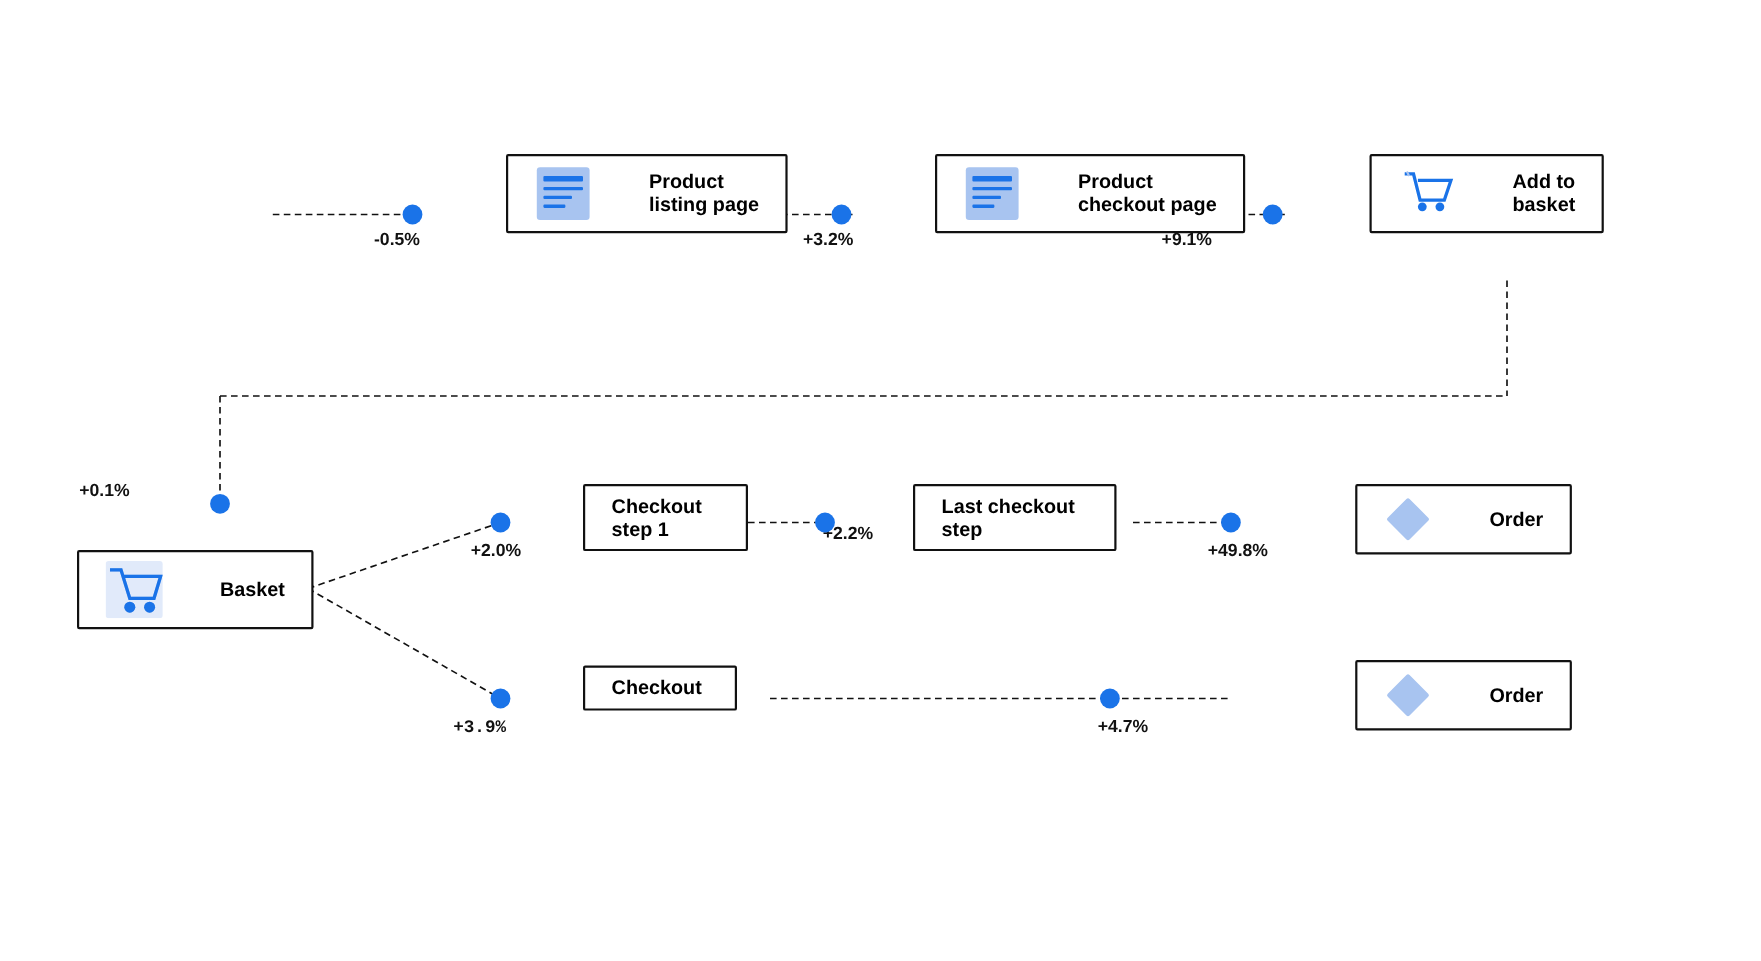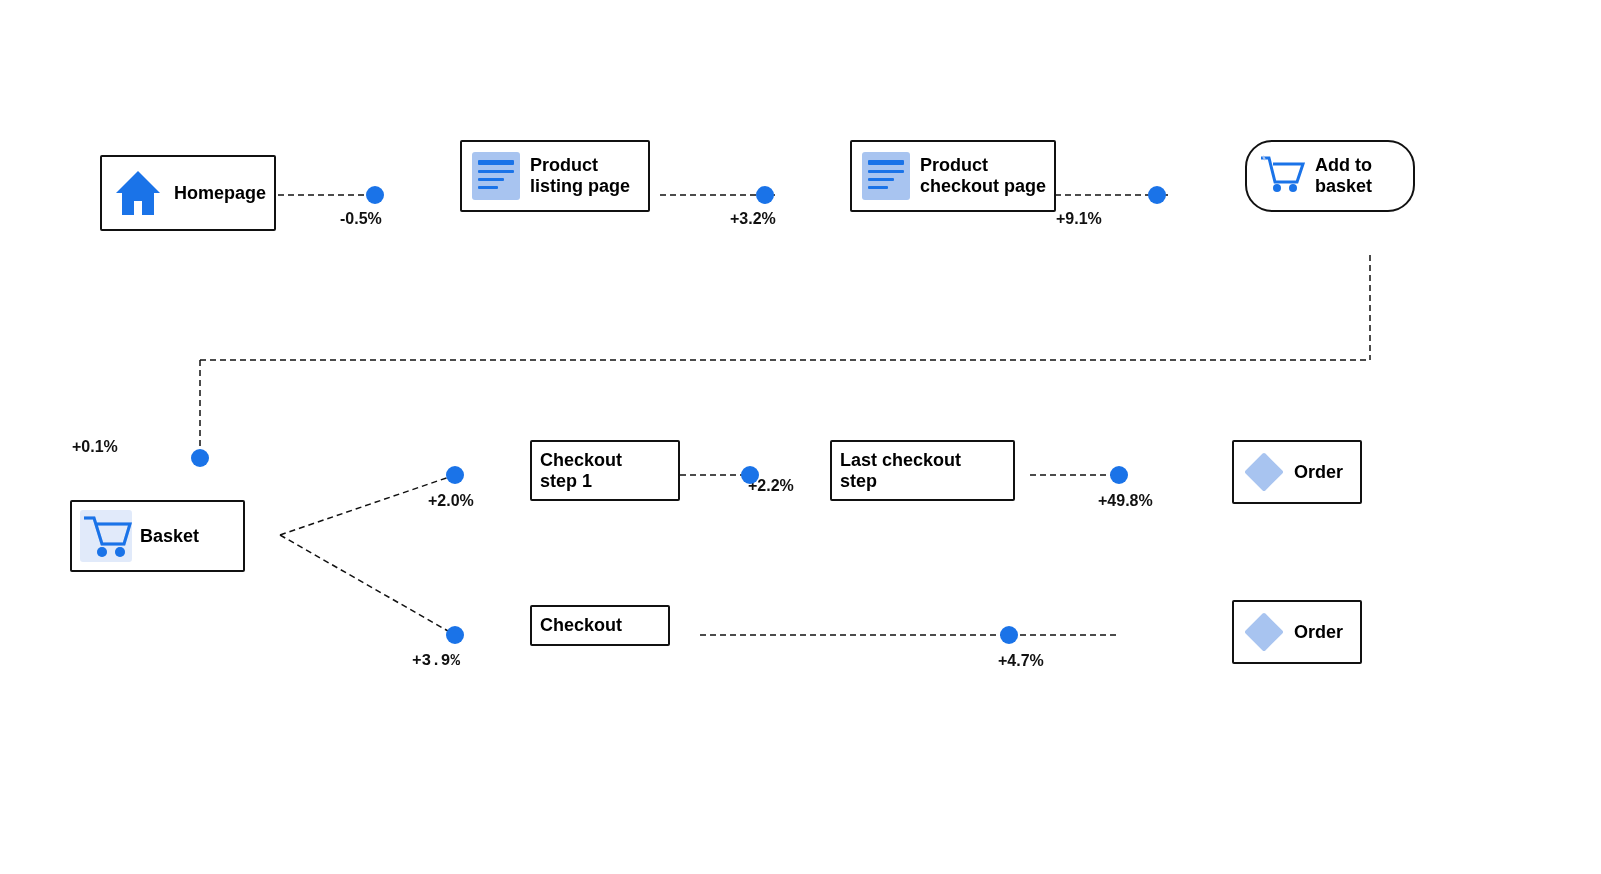--- a/index.html
+++ b/index.html
@@ -17,25 +17,26 @@
       height: 874px;
     }
     
     .node {
       position: absolute;
       display: flex;
       align-items: center;
       background: #fff;
       border: 2.5px solid #111;
       border-radius: 2px;
-      padding: 8px 8px;
+      padding: 8px 24px;
       font-size: 18px;
       font-weight: 700;
       white-space: nowrap;
       z-index: 10;
+      gap: 44px;
     }
     .node-icon {
       margin-right: 8px;
       flex-shrink: 0;
     }
     
     .dot {
       position: absolute;
       width: 18px;
       height: 18px;
@@ -105,30 +106,20 @@
     <line x1="280" y1="535" x2="455" y2="475" stroke="#111" stroke-width="1.5" stroke-dasharray="6,4"></line>
     <line x1="280" y1="535" x2="455" y2="635" stroke="#111" stroke-width="1.5" stroke-dasharray="6,4"></line>
 
     <line x1="680" y1="475" x2="760" y2="475" stroke="#111" stroke-width="1.5" stroke-dasharray="6,4"></line>
 
     <line x1="1030" y1="475" x2="1120" y2="475" stroke="#111" stroke-width="1.5" stroke-dasharray="6,4"></line>
 
     <line x1="700" y1="635" x2="1120" y2="635" stroke="#111" stroke-width="1.5" stroke-dasharray="6,4"></line>
   </svg>
 
-  <div class="node" style="left:100px; top:155px; min-width:170px;">
-    <span class="node-icon icon-home">
-      <svg width="56" height="56" viewBox="0 0 56 56">
-        <polygon points="28,6 6,28 12,28 12,50 24,50 24,36 32,36 32,50 44,50 44,28 50,28" fill="#1a73e8"></polygon>
-      </svg>
-    </span>
-    <span class="node-text">
-      <span>Homepage</span>
-    </span>
-  </div>
 
   <div class="node" style="left:460px; top:140px; min-width:190px;">
     <span class="node-icon icon-list">
       <svg width="52" height="52" viewBox="0 0 52 52">
         <rect x="2" y="2" width="48" height="48" rx="3" fill="#a8c4f0"></rect>
         <rect x="8" y="10" width="36" height="5" rx="1" fill="#1a73e8"></rect>
         <rect x="8" y="20" width="36" height="3" rx="1" fill="#1a73e8"></rect>
         <rect x="8" y="28" width="26" height="3" rx="1" fill="#1a73e8"></rect>
         <rect x="8" y="36" width="20" height="3" rx="1" fill="#1a73e8"></rect>
       </svg>
@@ -148,21 +139,21 @@
         <rect x="8" y="28" width="26" height="3" rx="1" fill="#1a73e8"></rect>
         <rect x="8" y="36" width="20" height="3" rx="1" fill="#1a73e8"></rect>
       </svg>
     </span>
     <span class="node-text">
       <span style="display:block">Product</span>
       <span style="display:block">checkout page</span>
     </span>
   </div>
 
-  <div class="node" style="left:1245px; top:140px; min-width:170px;border-radius:27px;">
+  <div class="node" style="left:1245px; top:140px; min-width:170px;">
     <span class="node-icon icon-cart">
       <svg width="52" height="52" viewBox="0 0 52 52">
         <path d="M6,8 L14,8 L20,32 L42,32 L48,14 L18,14" stroke="#1a73e8" stroke-width="3" fill="none"></path>
         <circle cx="22" cy="38" r="4" fill="#1a73e8"></circle>
         <circle cx="38" cy="38" r="4" fill="#1a73e8"></circle>
         <path d="M10,10 L8,6" stroke="#a8c4f0" stroke-width="2"></path>
       </svg>
     </span>
     <span class="node-text">
       <span style="display:block">Add to</span>

